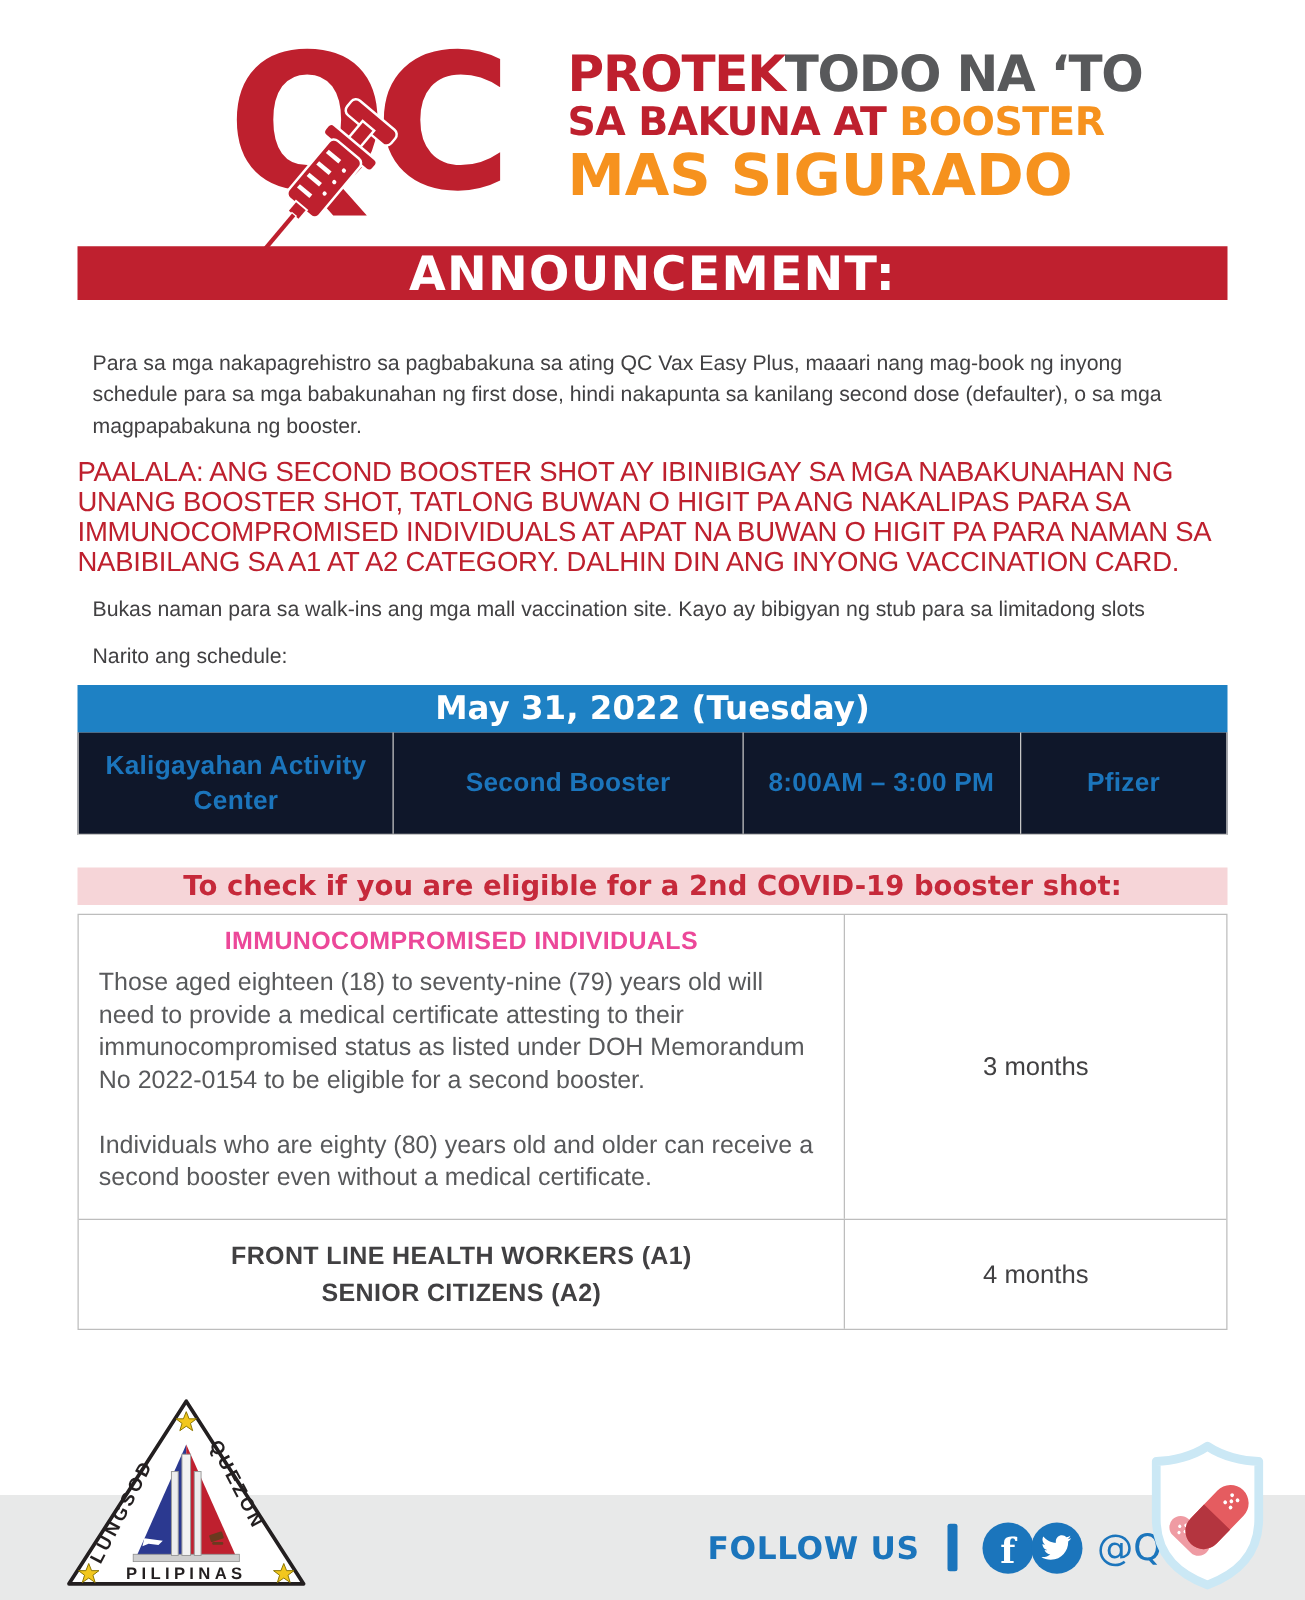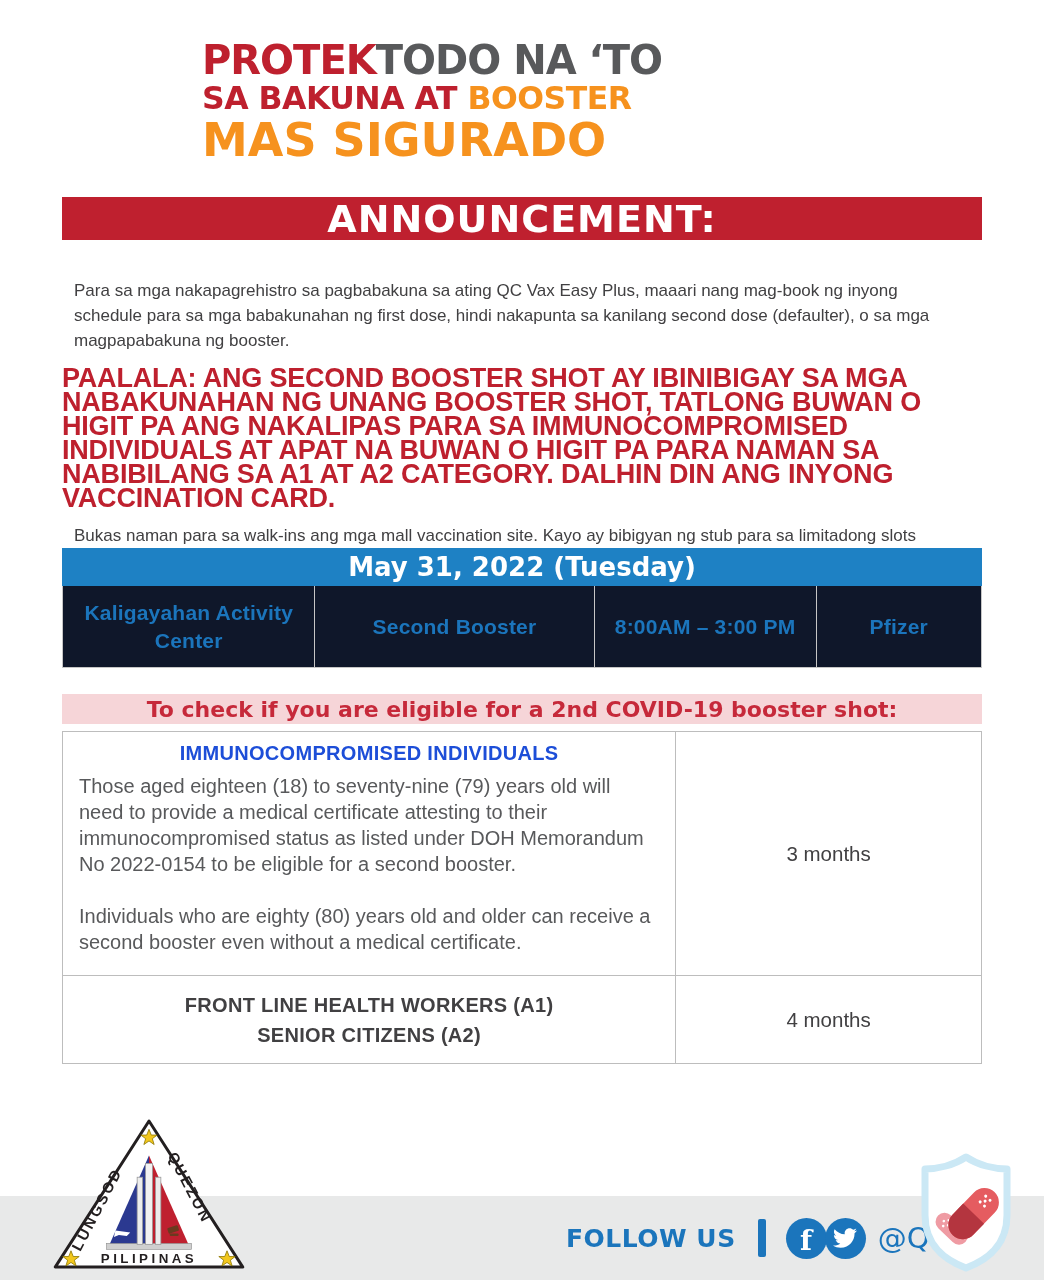--- a/index.html
+++ b/index.html
@@ -26,21 +26,21 @@
   
   .announce{
     position:absolute;top:197px;left:62px;width:920px;height:43px;
     background:#bf202f;color:#ffffff;display:flex;align-items:center;justify-content:center;
     font-family:"DejaVu Sans",sans-serif;font-weight:bold;font-size:38px;letter-spacing:1px;
   }
   
   .content{position:absolute;top:266px;left:62px;width:920px;}
   .p-body{font-size:17px;line-height:25px;margin:12px;}
   .p-paalala{
-    font-size:27px;line-height:24px;font-weight:bold;color:#be202e;
+    font-size:22px;line-height:24px;font-weight:normal;color:#be202e;
     margin:13px 0 0 0;letter-spacing:-0.2px;
   }
   .p-body2{margin-top:13px;}
   .p-schedule{margin-top:3px;}
   
   .sched{position:absolute;top:548px;left:62px;width:920px;}
   .sched-head{
     height:38px;background:#1e81c4;color:#ffffff;display:flex;align-items:center;justify-content:center;
     font-family:"DejaVu Sans",sans-serif;font-weight:bold;font-size:26px;
   }
@@ -61,21 +61,21 @@
   .elig{position:absolute;top:731px;left:62px;width:920px;border:1px solid #bdbdbd;box-sizing:border-box;background:#fff;}
   .elig-hrow{display:flex;border-bottom:1px solid #bdbdbd;}
   .elig-hcell1{
     width:66.8%;border-right:1px solid #bdbdbd;display:flex;align-items:center;justify-content:center;
     height:37px;font-weight:bold;font-size:21px;color:#414042;letter-spacing:0.3px;
   }
   .elig-hcell2{width:33.2%;display:flex;align-items:center;justify-content:center;height:37px;font-size:19.5px;color:#414042;}
   .elig-row1{display:flex;border-bottom:1px solid #bdbdbd;}
   .elig-cell-main{width:66.8%;border-right:1px solid #bdbdbd;box-sizing:border-box;padding:10px 16px 20px 16px;min-height:238px;}
   .elig-cell-int{width:33.2%;display:flex;align-items:center;justify-content:center;font-size:20.5px;color:#414042;}
-  .elig-title{text-align:center;font-weight:bold;font-size:20px;letter-spacing:0.3px;margin-bottom:8px;color:#1d4ed8;}
+  .elig-title{text-align:center;font-weight:bold;font-size:20px;letter-spacing:0.3px;margin-bottom:8px;color:#ec4899;}
   .elig-para{font-size:20px;line-height:26px;margin:0;color:#58595b;}
   .elig-para2{margin-top:26px;}
   .elig-row2{display:flex;}
   .elig-cell-main2{
     width:66.8%;border-right:1px solid #bdbdbd;box-sizing:border-box;min-height:87px;
     display:flex;flex-direction:column;align-items:center;justify-content:center;
     font-weight:bold;font-size:20px;line-height:30px;color:#414042;letter-spacing:0.3px;
   }
   
   .footer-band{position:absolute;top:1196px;left:0;width:1044px;height:84px;background:#e8e9e9;}
@@ -88,20 +88,40 @@
   .fb-f{color:#fff;font-family:"DejaVu Serif",serif;font-weight:bold;font-size:28px;line-height:1;margin-top:6px;}
   .handle{font-family:"DejaVu Sans",sans-serif;font-size:29px;color:#1b75bc;margin-left:12px;}
   .shield{position:absolute;top:1152px;left:918px;}
 </style>
 </head>
 <body>
 
 <div class="page">
 
   <div class="header">
+    <div class="qc-logo">
+      <div class="qc-text">QC</div>
+      <svg class="syringe-svg" width="190" height="160" viewBox="0 0 190 160">
+        <g transform="rotate(40 60 80)">
+          <rect x="38" y="16" width="44" height="13" rx="4" fill="#be202e" stroke="#ffffff" stroke-width="4" paint-order="stroke"></rect>
+          <rect x="55" y="27" width="10" height="18" fill="#be202e" stroke="#ffffff" stroke-width="4" paint-order="stroke"></rect>
+          <rect x="36" y="44" width="48" height="9" rx="3" fill="#be202e" stroke="#ffffff" stroke-width="4" paint-order="stroke"></rect>
+          <rect x="45" y="52" width="30" height="58" rx="4" fill="#be202e" stroke="#ffffff" stroke-width="4" paint-order="stroke"></rect>
+          <rect x="48" y="61" width="13" height="3.6" fill="#ffffff"></rect>
+          <rect x="48" y="73" width="13" height="3.6" fill="#ffffff"></rect>
+          <rect x="48" y="85" width="13" height="3.6" fill="#ffffff"></rect>
+          <rect x="48" y="97" width="13" height="3.6" fill="#ffffff"></rect>
+          <circle cx="68" cy="66" r="1.7" fill="#ffffff"></circle>
+          <circle cx="68" cy="78" r="1.7" fill="#ffffff"></circle>
+          <circle cx="68" cy="90" r="1.7" fill="#ffffff"></circle>
+          <rect x="55" y="110" width="10" height="9" fill="#be202e" stroke="#ffffff" stroke-width="3" paint-order="stroke"></rect>
+          <rect x="58.3" y="119" width="3.4" height="40" fill="#be202e" stroke="#ffffff" stroke-width="2" paint-order="stroke"></rect>
+        </g>
+      </svg>
+    </div>
     <div class="title-block">
       <div class="t1"><span class="red">PROTEK</span><span class="gray">TODO NA ‘TO</span></div>
       <div class="t2"><span class="red">SA BAKUNA AT </span><span class="orange">BOOSTER</span></div>
       <div class="t3">MAS SIGURADO</div>
     </div>
   </div>
 
   <div class="announce">ANNOUNCEMENT:</div>
 
   <div class="content">

